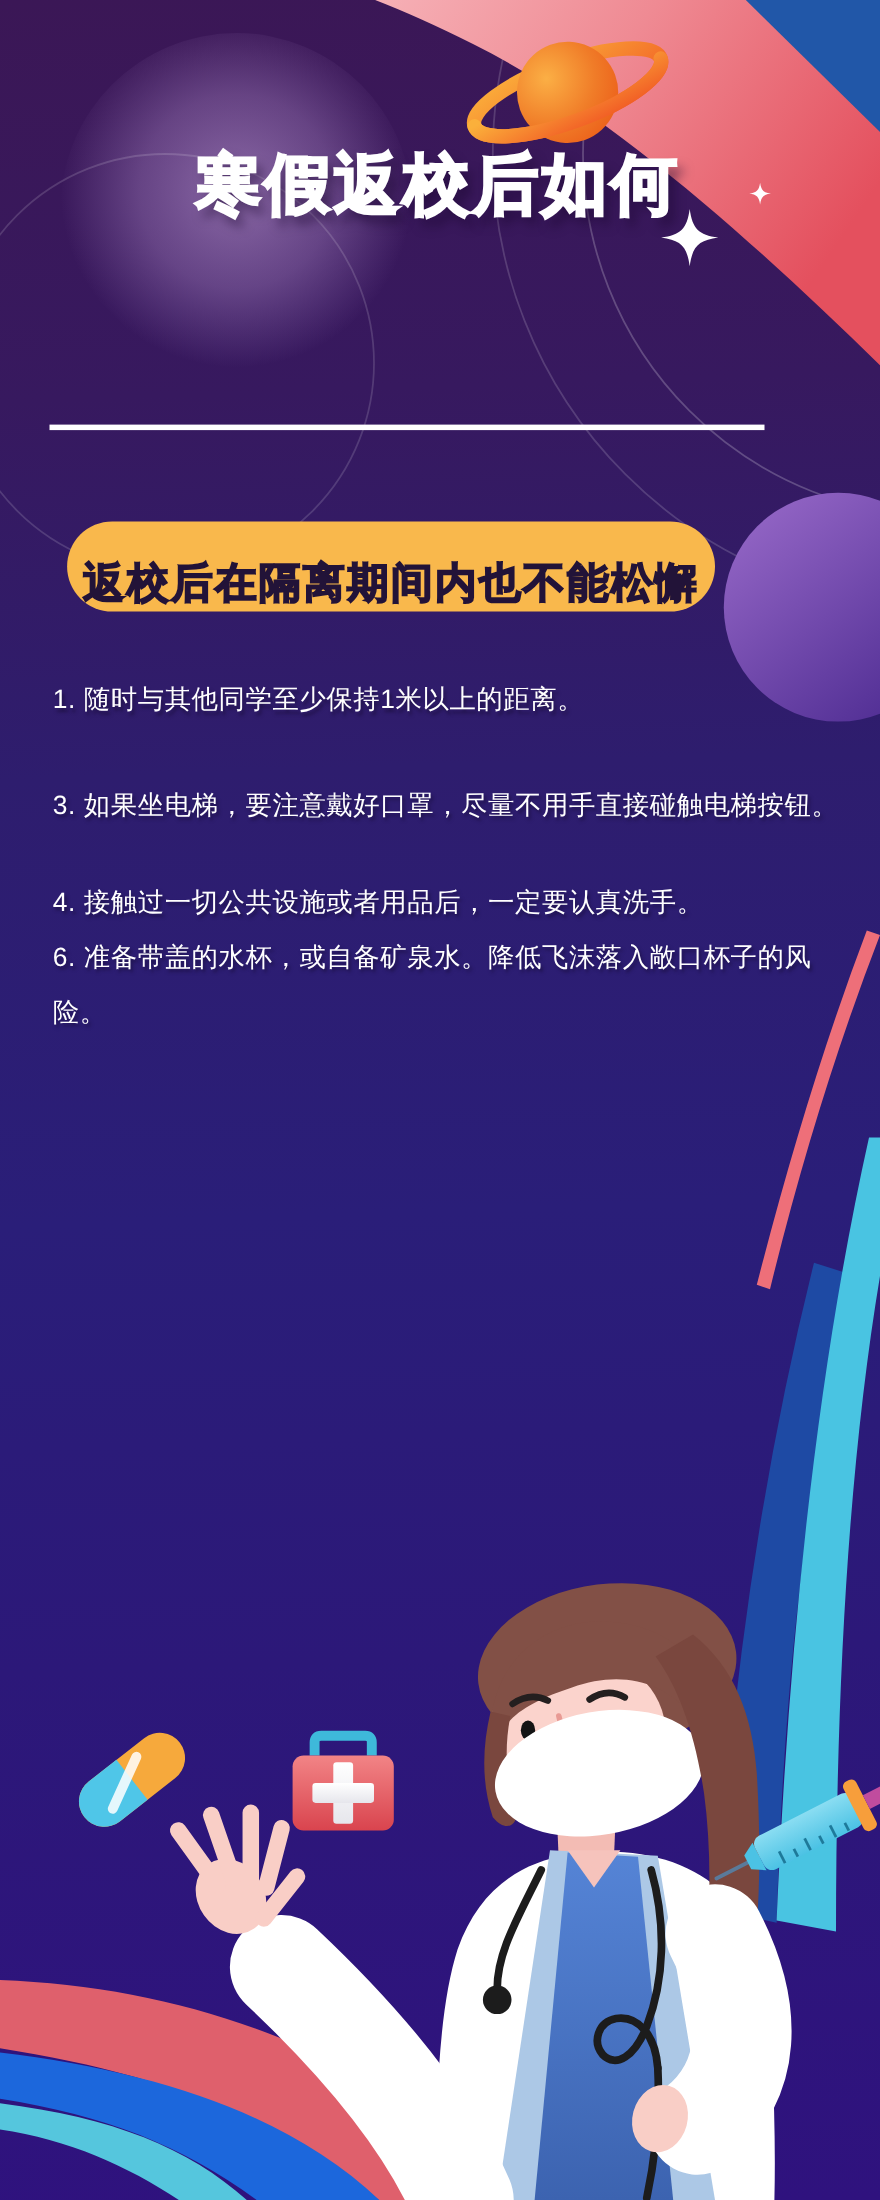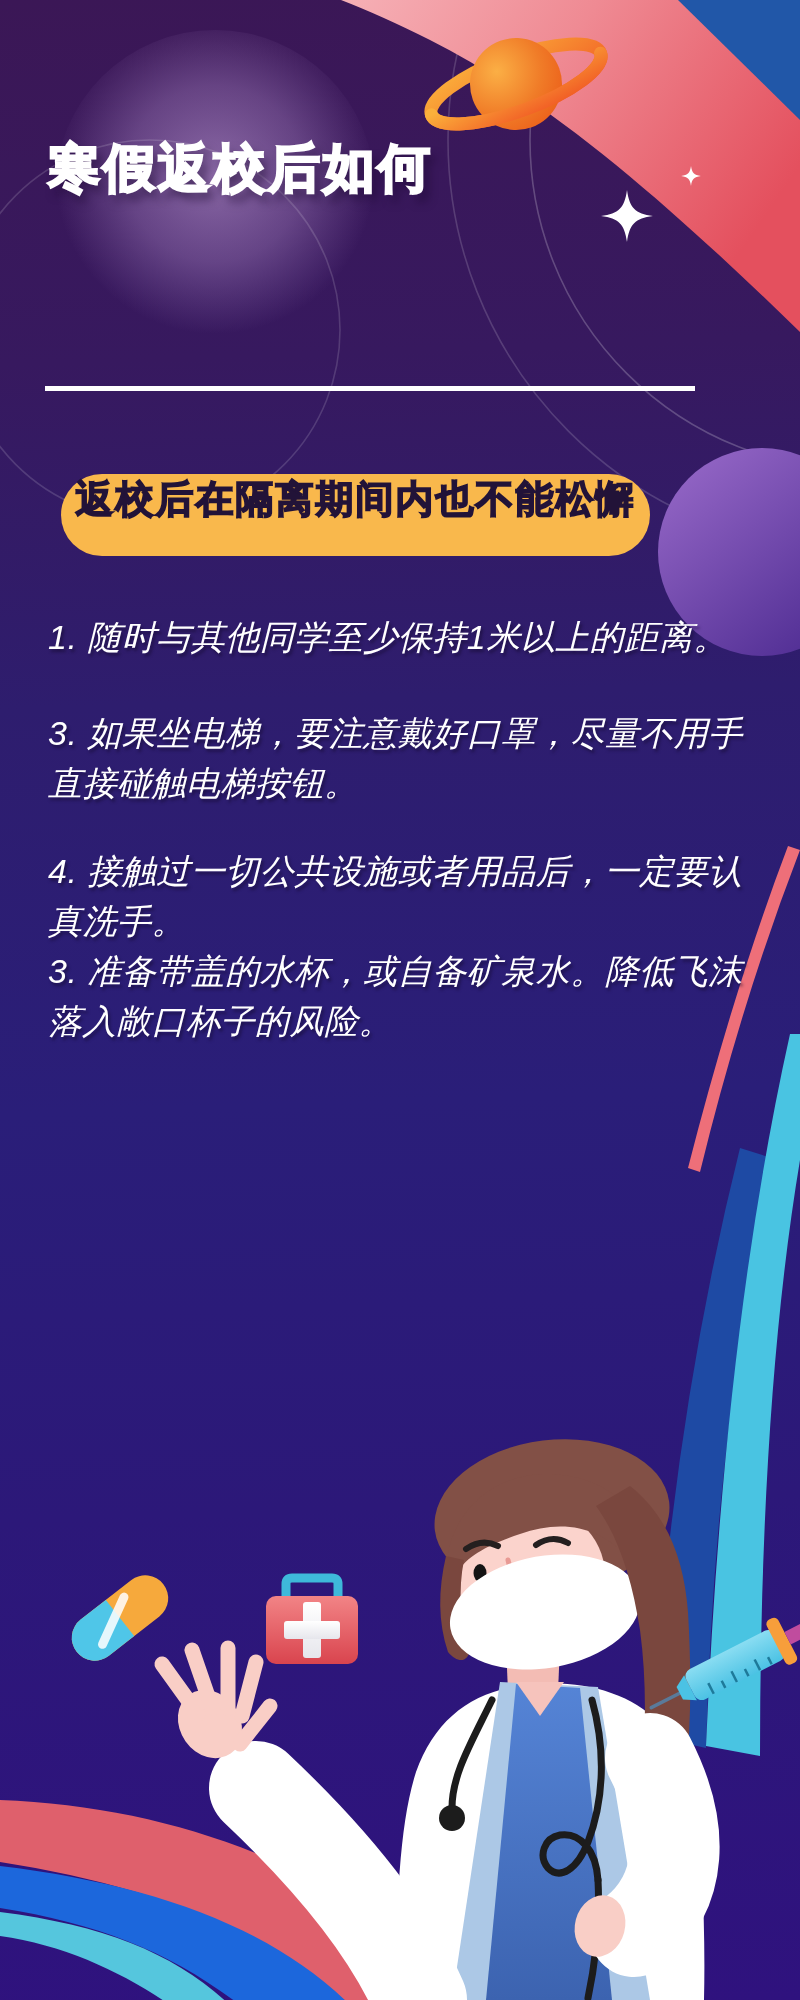--- a/index.html
+++ b/index.html
@@ -5,38 +5,38 @@
   html,body{margin:0;padding:0;background:#1a0f3a;}
   .poster{
     position:relative;width:800px;height:2000px;overflow:hidden;
     font-family:"Liberation Sans","DejaVu Sans",sans-serif;
     background:linear-gradient(178deg,#3B1756 0%,#37195f 18%,#2E1D6E 35%,#2A1E79 55%,#2C1879 75%,#2F127E 100%);
   }
   .deco{position:absolute;inset:0;width:800px;height:2000px;z-index:1;}
   .txt{position:absolute;z-index:2;}
   .title{
     left:48px;top:118px;width:700px;color:#fff;
-    font-size:52px;font-weight:900;line-height:100px;letter-spacing:3px;
+    font-size:60px;font-weight:900;line-height:100px;letter-spacing:3px;
     -webkit-text-stroke:2.5px #ffffff;
     text-shadow:6px 8px 10px rgba(26,6,46,.6);
+    text-align:center;
   }
   .divider{left:45px;top:386px;width:650px;height:5px;background:#ffffff;}
   .banner{
     left:61px;top:474px;width:589px;height:82px;border-radius:41px;
-    background:#F9B84C;display:flex;align-items:flex-start;justify-content:center;
+    background:#F9B84C;display:flex;align-items:flex-end;justify-content:center;
   }
   .banner span{
     color:#221338;font-size:38px;font-weight:900;letter-spacing:2px;
     -webkit-text-stroke:1.6px #221338;
   }
   .tips{left:48px;top:612px;width:717px;color:#ffffff;}
   .tip{
-    font-size:34px;line-height:50px;font-weight:400;letter-spacing:0.5px;
+    font-size:24px;line-height:50px;font-weight:400;letter-spacing:0.5px;
     text-shadow:2px 3px 3px rgba(18,8,40,.5);
-    font-style:italic;
   }
   .tip:nth-child(1){margin-bottom:46px;}
   .tip:nth-child(2){margin-bottom:38px;}
   .tip:nth-child(3){}
   .tip:nth-child(4){margin-bottom:20px;}
   .tip:nth-child(5){margin-bottom:30px;}
   .tip:nth-child(6){margin-bottom:40px;}
 </style>
 </head>
 <body>
@@ -218,16 +218,16 @@
   <div class="txt divider"></div>
 
   <div class="txt banner">
     <span>返校后在隔离期间内也不能松懈</span>
   </div>
 
   <div class="txt tips">
     <div class="tip">1. 随时与其他同学至少保持1米以上的距离。</div>
     <div class="tip">3. 如果坐电梯，要注意戴好口罩，尽量不用手直接碰触电梯按钮。</div>
     <div class="tip">4. 接触过一切公共设施或者用品后，一定要认真洗手。</div>
-    <div class="tip">3. 准备带盖的水杯，或自备矿泉水。降低飞沫落入敞口杯子的风险。</div>
+    <div class="tip">6. 准备带盖的水杯，或自备矿泉水。降低飞沫落入敞口杯子的风险。</div>
   </div>
 
 </div>
 
 </body></html>

